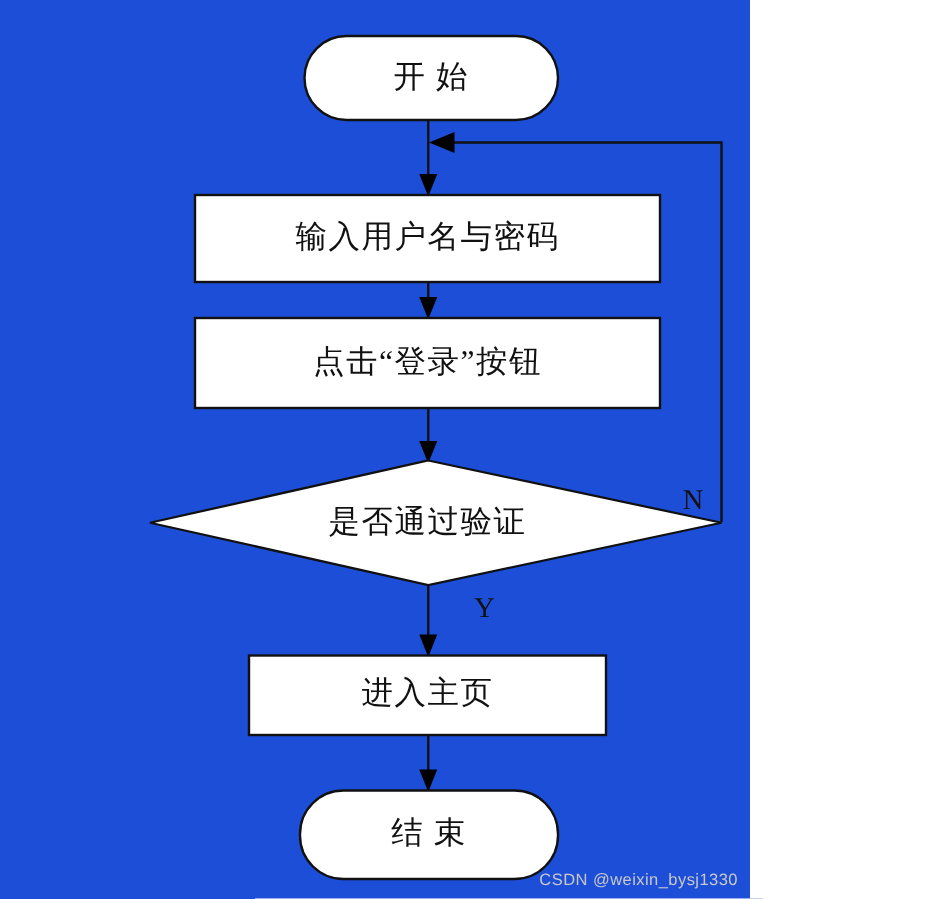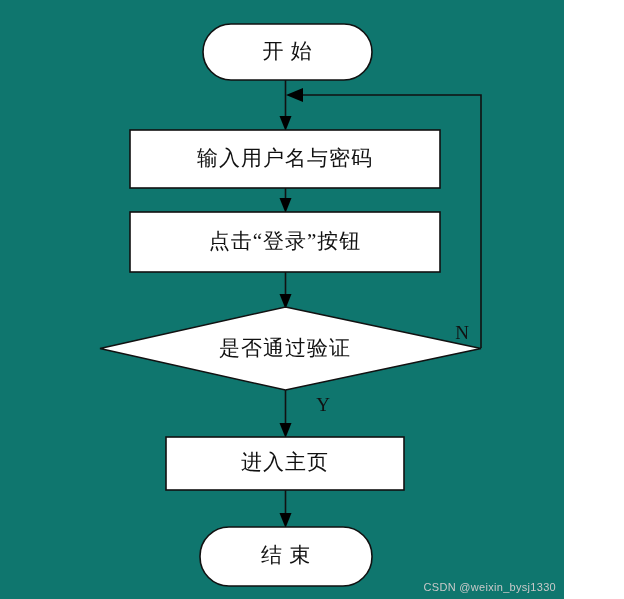--- a/index.html
+++ b/index.html
@@ -2,23 +2,23 @@
 <html><head>
 <meta charset="utf-8">
 <style>
   html, body {
     margin: 0;
     padding: 0;
     background: #ffffff;
   }
   #canvas {
     position: relative;
-    width: 564px;
+    width: 500px;
     height: 599px;
-    background: #0f766e;
+    background: #1d4ed8;
     overflow: hidden;
     font-family: "Liberation Serif", "DejaVu Serif", serif;
   }
   #flow-svg {
     position: absolute;
     left: 0;
     top: 0;
     width: 624px;
     height: 599px;
   }

